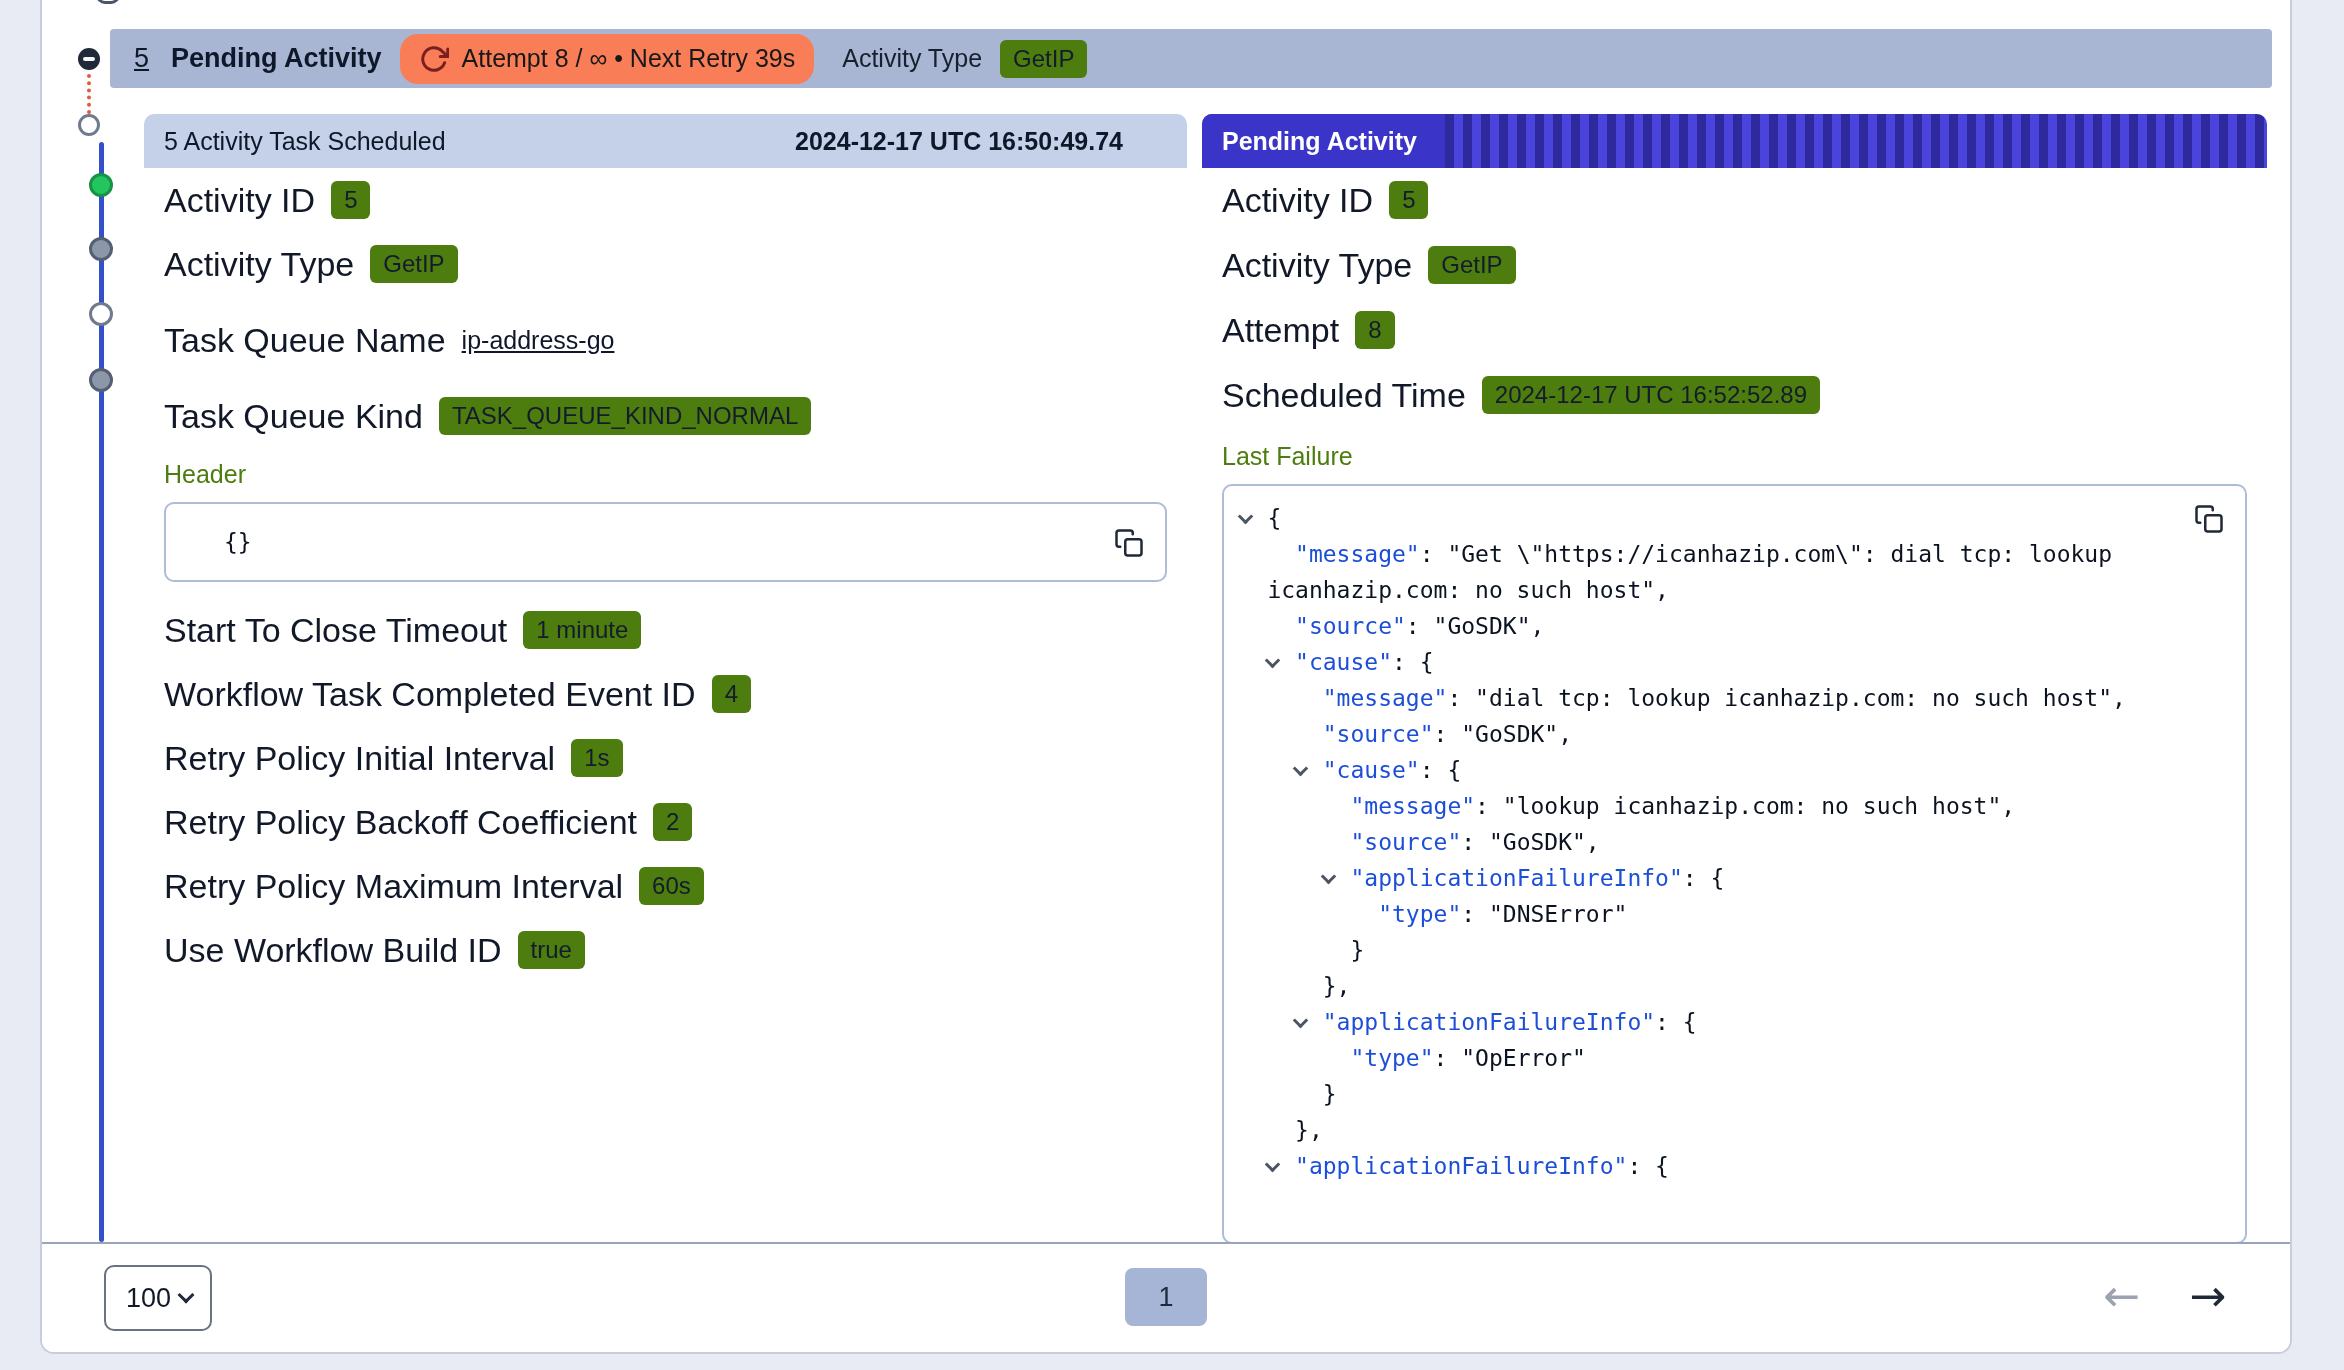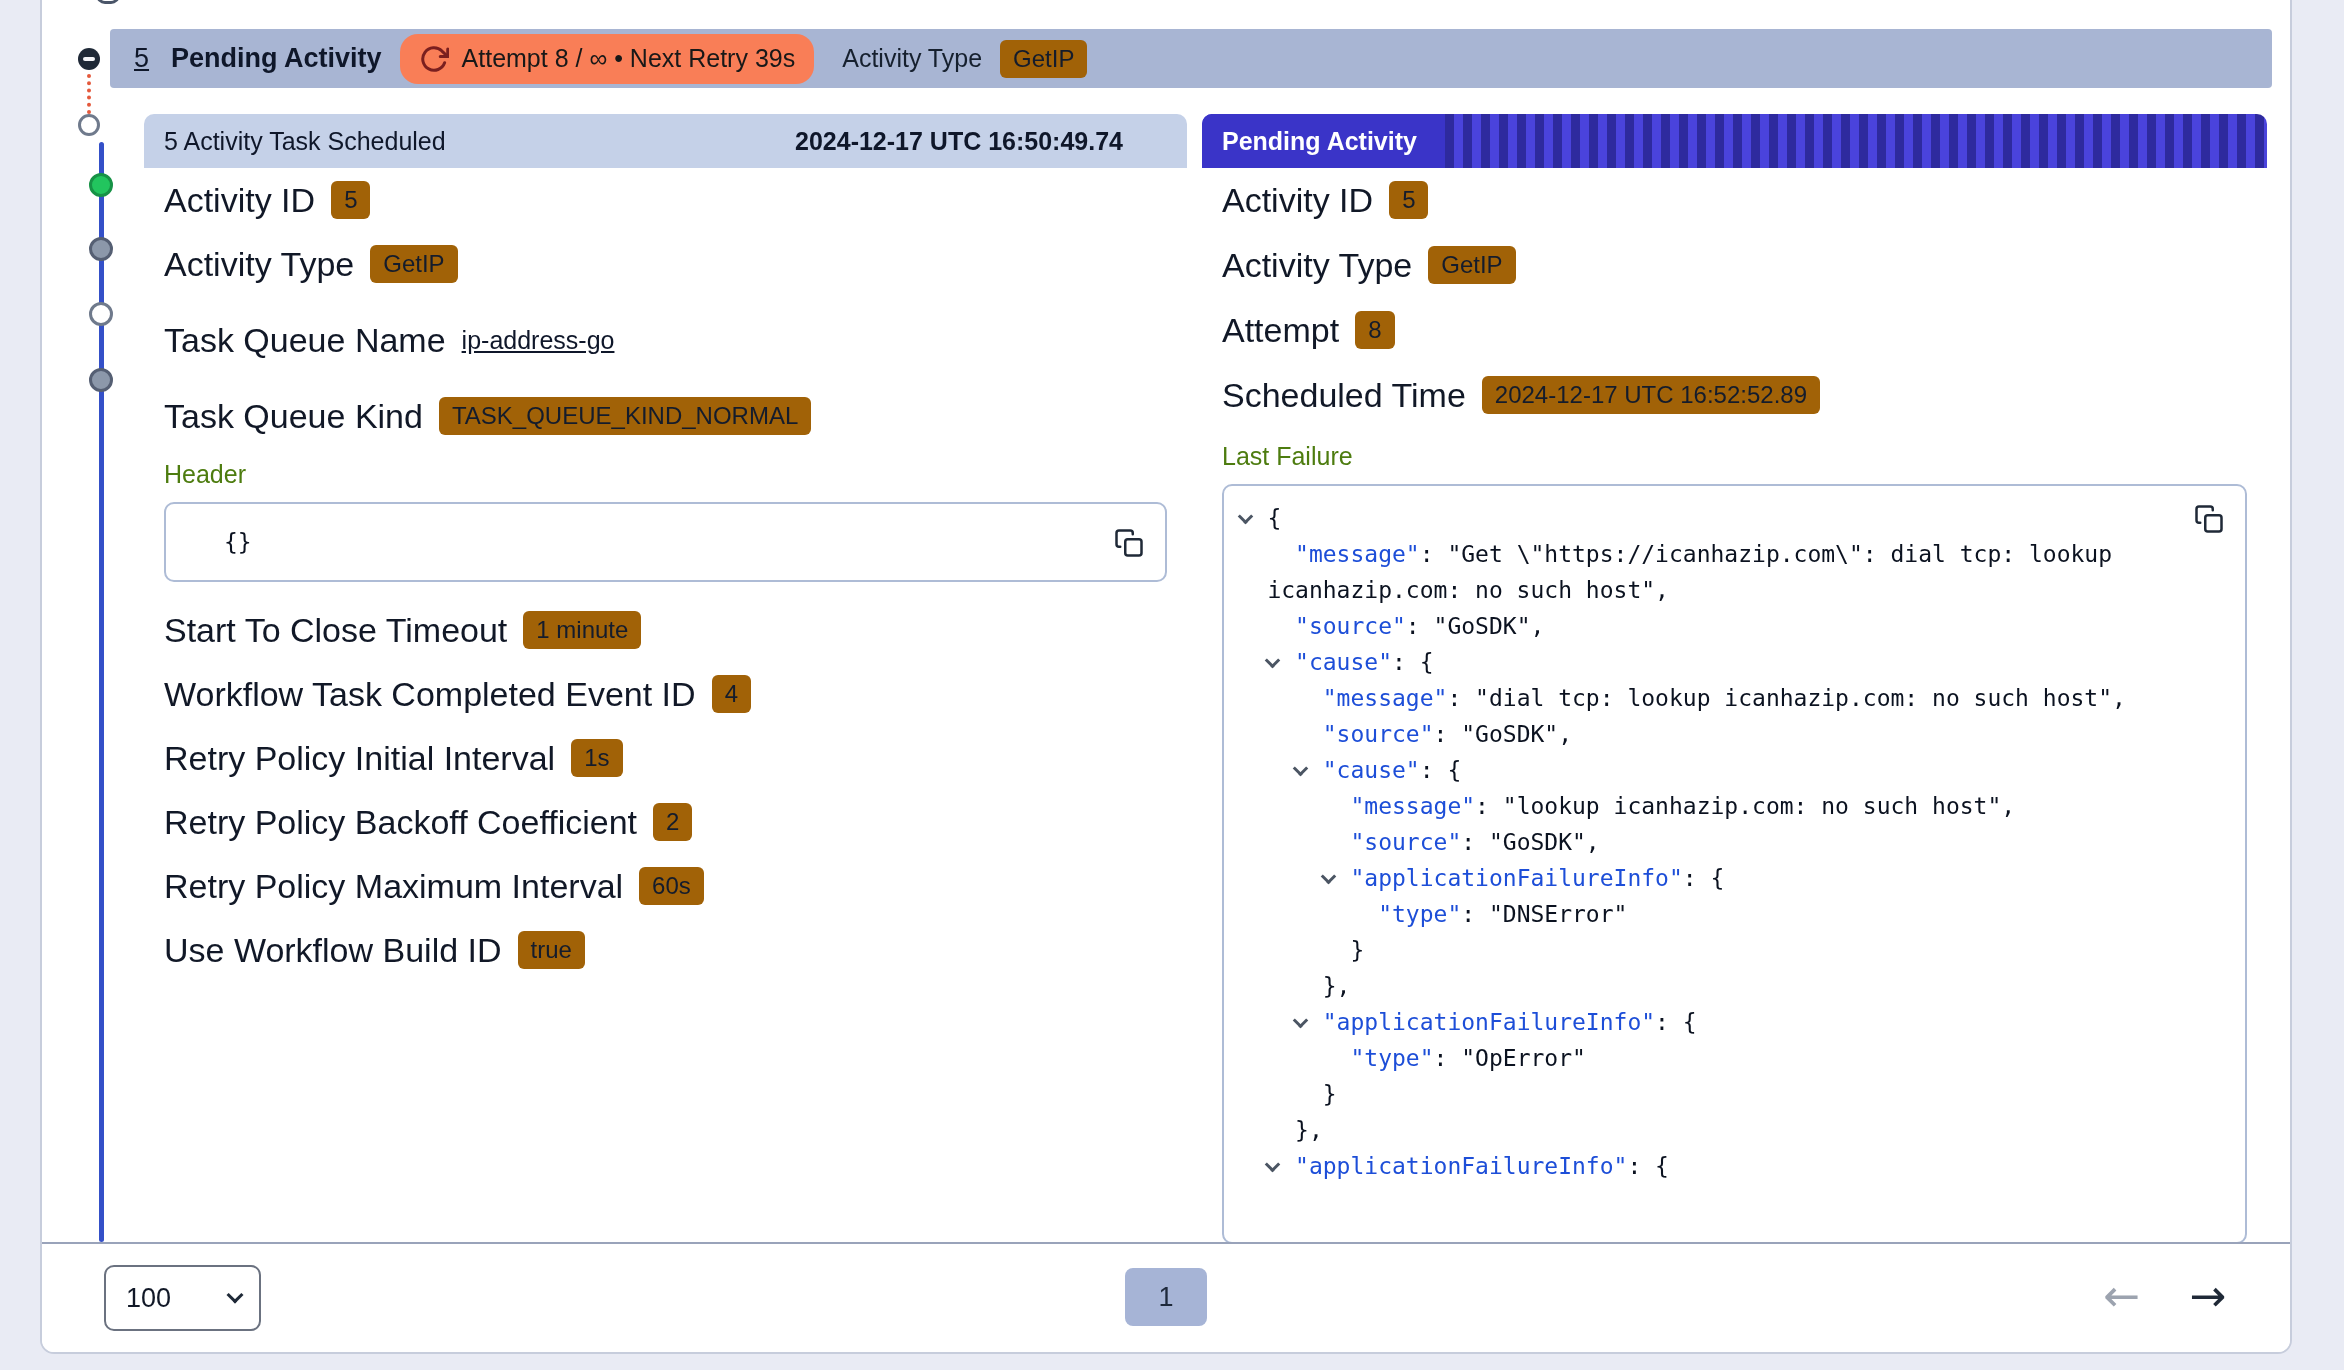--- a/index.html
+++ b/index.html
@@ -11,21 +11,21 @@
           background:#fff; border:2px solid #C7CDDC; border-radius:14px; overflow:hidden; }
 
   
   .topbar { position:absolute; left:68px; top:41px; width:2162px; height:59px; background:#A8B5D3;
             border-radius:4px; display:flex; align-items:center; gap:18px; padding:0 24px; }
   .evt-id { font-size:27px; text-decoration:underline; color:#0F172A; cursor:pointer; }
   .evt-title { font-size:27px; font-weight:700; color:#0F172A; margin-left:4px; white-space:nowrap; }
   .retry-badge { display:flex; align-items:center; gap:13px; background:#F97E57; border-radius:18px;
                  height:50px; padding:0 19px; font-size:25px; color:#181818; white-space:nowrap; }
   .at-label { font-size:25px; color:#16202E; margin-left:10px; white-space:nowrap; }
-  .chip { background:#a16207; border-radius:6px; padding:5px 13px; font-size:24px; color:#141C2C; white-space:nowrap; }
+  .chip { background:#4d7c0f; border-radius:6px; padding:5px 13px; font-size:24px; color:#141C2C; white-space:nowrap; }
 
   
   .timeline { position:absolute; left:0; top:0; width:100px; height:100%; }
   .tl-fragment { position:absolute; left:54px; top:-6px; width:24px; height:22px;
                  border:3px solid #4A5568; border-radius:9px; background:#fff; }
   .tl-dark-dot { position:absolute; left:36px; top:60px; width:22px; height:22px; border-radius:50%;
                  background:#1F2937; cursor:pointer; }
   .tl-dark-dot::after { content:""; position:absolute; left:5px; top:9px; width:12px; height:4px; background:#F4F5F8; border-radius:2px; }
   .tl-dotted { position:absolute; left:45px; top:86px; height:40px; width:0; border-left:4px dotted #E4593C; }
   .tl-open-dot { position:absolute; left:36px; top:126px; width:22px; height:22px; border-radius:50%;
@@ -68,21 +68,21 @@
                  font-size:23px; line-height:36px; color:#0B1220; overflow:hidden; }
   .jline { position:relative; padding-left:1.4ch; }
   .jtext { white-space:pre-wrap; word-break:break-word; }
   .jkey  { color:#1D4ED8; }
   .jchev { position:absolute; top:0; width:2ch; height:36px; cursor:pointer; }
   .jchev i { display:block; width:11px; height:11px; border-left:3px solid #4B5563; border-bottom:3px solid #4B5563;
              transform:rotate(-45deg); margin-top:11px; }
 
   
   .bottombar { position:absolute; left:0; bottom:0; width:100%; height:110px; border-top:2px solid #99A3BA; background:#fff; }
-  .page-size-select { position:absolute; left:62px; top:21px; width:157px; height:66px; border:2px solid #6B7280;
+  .page-size-select { position:absolute; left:62px; top:21px; width:108px; height:66px; border:2px solid #6B7280;
                       border-radius:10px; background:#fff; display:flex; align-items:center; justify-content:space-between;
                       padding:0 18px 0 20px; font-size:27px; color:#111827; cursor:pointer; }
   .sel-chev { width:12px; height:12px; border-left:3px solid #1F2937; border-bottom:3px solid #1F2937;
               transform:rotate(-45deg); margin-top:-6px; }
   .page-btn { position:absolute; left:50%; transform:translateX(-50%); top:24px; width:82px; height:58px;
               background:#A6B4D6; border:none; border-radius:8px; font-size:27px; color:#1E293B; cursor:pointer; }
   .nav-arrow { position:absolute; top:22px; font-size:44px; line-height:60px; cursor:pointer;
                font-family:"DejaVu Sans",sans-serif; }
   .arrow-prev { right:150px; color:#9CA3AF; }
   .arrow-next { right:64px; color:#1F2937; }

